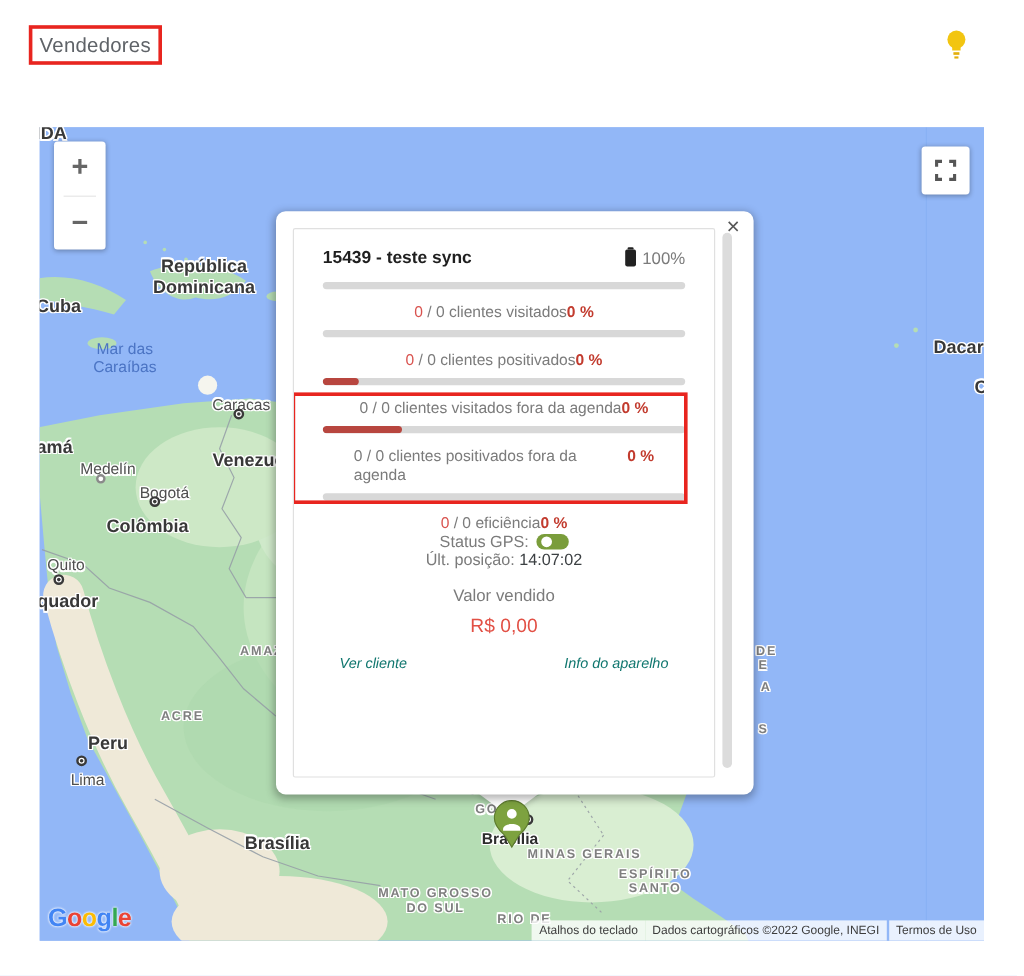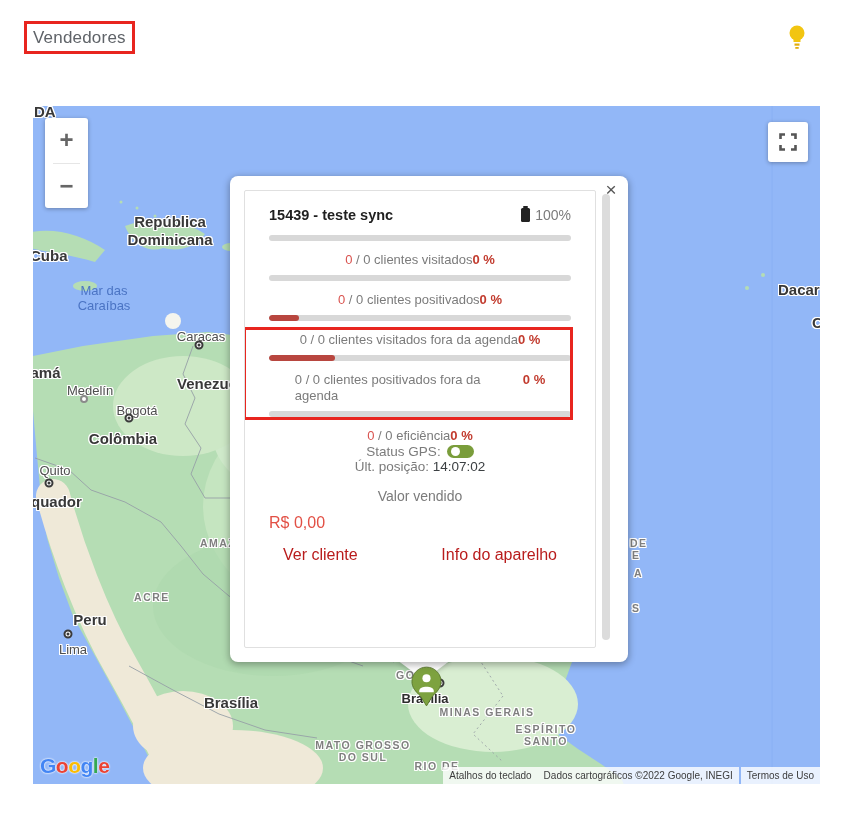--- a/index.html
+++ b/index.html
@@ -81,23 +81,23 @@
   .stat-pct{font-size:13px;font-weight:700;color:#c23b2e;white-space:nowrap;}
   .annot-wrap{position:relative;}
   .stats-frame{left:-26px;right:-2px;top:-5px;bottom:-3px;}
   .info-row{display:flex;justify-content:space-between;margin-top:0;font-size:13.5px;align-items:center;flex-direction:column;}
   .lab{color:#7b7b7b;}
   .val{color:#3c4043;}
   .toggle{display:inline-block;width:27px;height:13px;background:#7a9d3b;border-radius:7px;margin-left:6px;
           vertical-align:-2px;position:relative;cursor:pointer;}
   .toggle::after{content:"";position:absolute;left:4px;top:2px;width:9px;height:9px;background:#fff;border-radius:50%;}
   .sold-label{margin-top:14px;text-align:center;font-size:14px;color:#7b7b7b;}
-  .sold-value{margin-top:10px;text-align:left;font-size:16px;color:#e25045;}
+  .sold-value{margin-top:10px;text-align:center;font-size:16px;color:#e25045;}
   .links-row{margin-top:14px;display:flex;justify-content:space-between;padding:0 14px;}
-  .iw-link{font-size:16px;color:#b91c1c;cursor:pointer;text-decoration:none;}
+  .iw-link{font-size:12px;color:#0f766e;cursor:pointer;text-decoration:none;font-style:italic;}
 
   
   .zoom-ctl{position:absolute;left:12px;top:12px;width:43px;height:90px;background:#fff;border-radius:3px;
             box-shadow:0 1px 4px rgba(0,0,0,.3);z-index:8;display:flex;flex-direction:column;}
   .zbtn{flex:1;border:none;background:none;font-size:24px;font-weight:700;color:#666;cursor:pointer;padding:0;line-height:1;}
   .zdiv{height:1px;background:#e6e6e6;margin:0 8px;}
   .fs-btn{position:absolute;left:735px;top:16px;width:40px;height:40px;background:#fff;border:none;border-radius:3px;
           box-shadow:0 1px 4px rgba(0,0,0,.3);z-index:8;cursor:pointer;display:flex;align-items:center;justify-content:center;}
   .glogo{position:absolute;left:7px;top:648px;z-index:9;font-size:21px;font-weight:700;letter-spacing:-.5px;cursor:pointer;
          text-shadow:0 0 2px #fff,0 0 2px #fff;}

